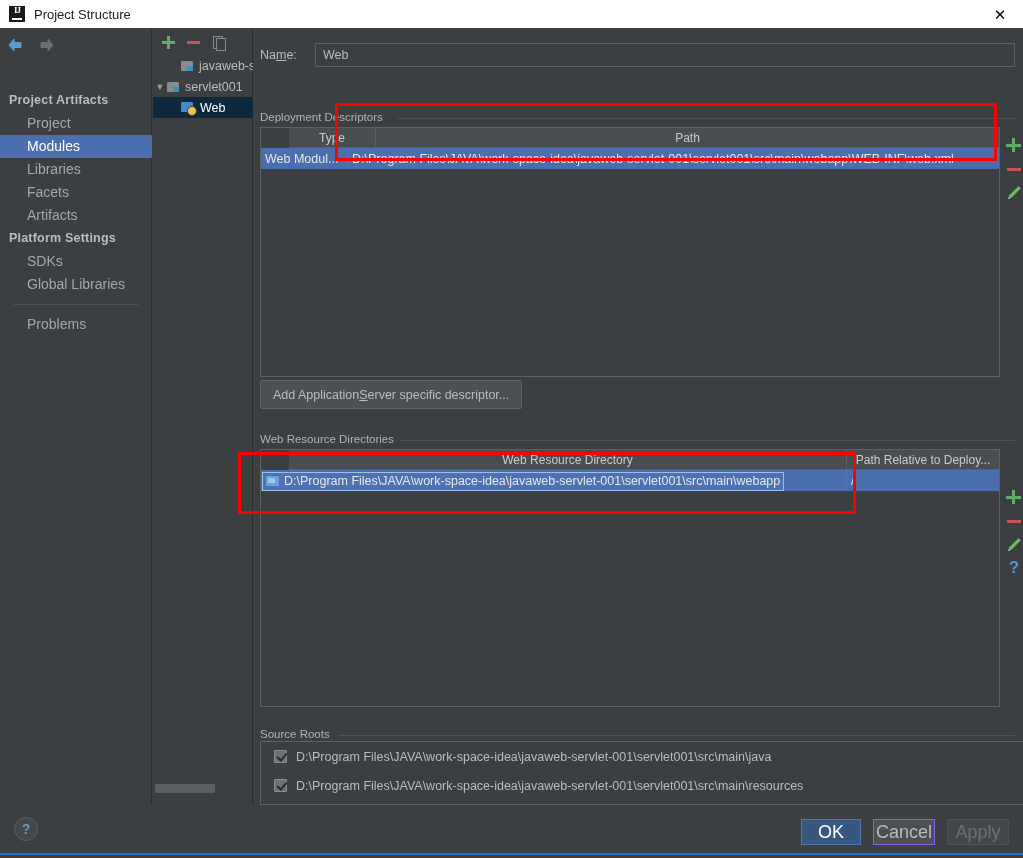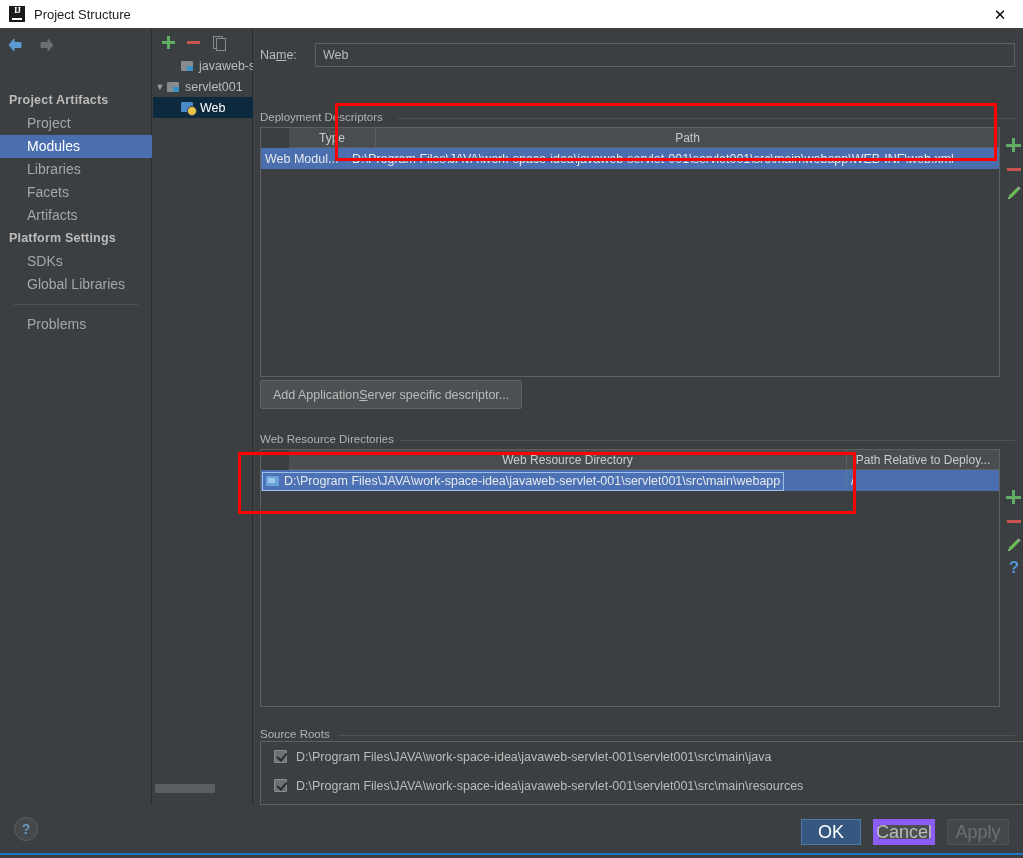--- a/index.html
+++ b/index.html
@@ -332,21 +332,21 @@
     display: flex; align-items: center; justify-content: center;
     font-size: 18px; border-radius: 0;
     font-family: "Liberation Sans", sans-serif;
   }
   .btn-ok {
     left: 801px; width: 60px;
     background: #365880; border: 1px solid #4a7aa8; color: #ffffff;
   }
   .btn-cancel {
     left: 873px; width: 62px;
-    background: #4c5052; border: 6px solid #8b5cf6; color: #bbbbbb;
+    background: #4c5052; border: 1px solid #8b5cf6; color: #bbbbbb;
   }
   .btn-apply {
     left: 947px; width: 62px;
     background: #434749; border: 1px solid #4f5355; color: #6e7174;
   }
   .taskbar-strip {
     position: absolute; left: 0; top: 853px;
     width: 1023px; height: 5px;
     background: #3c3f41;
     border-top: 2px solid #1c76c4;

